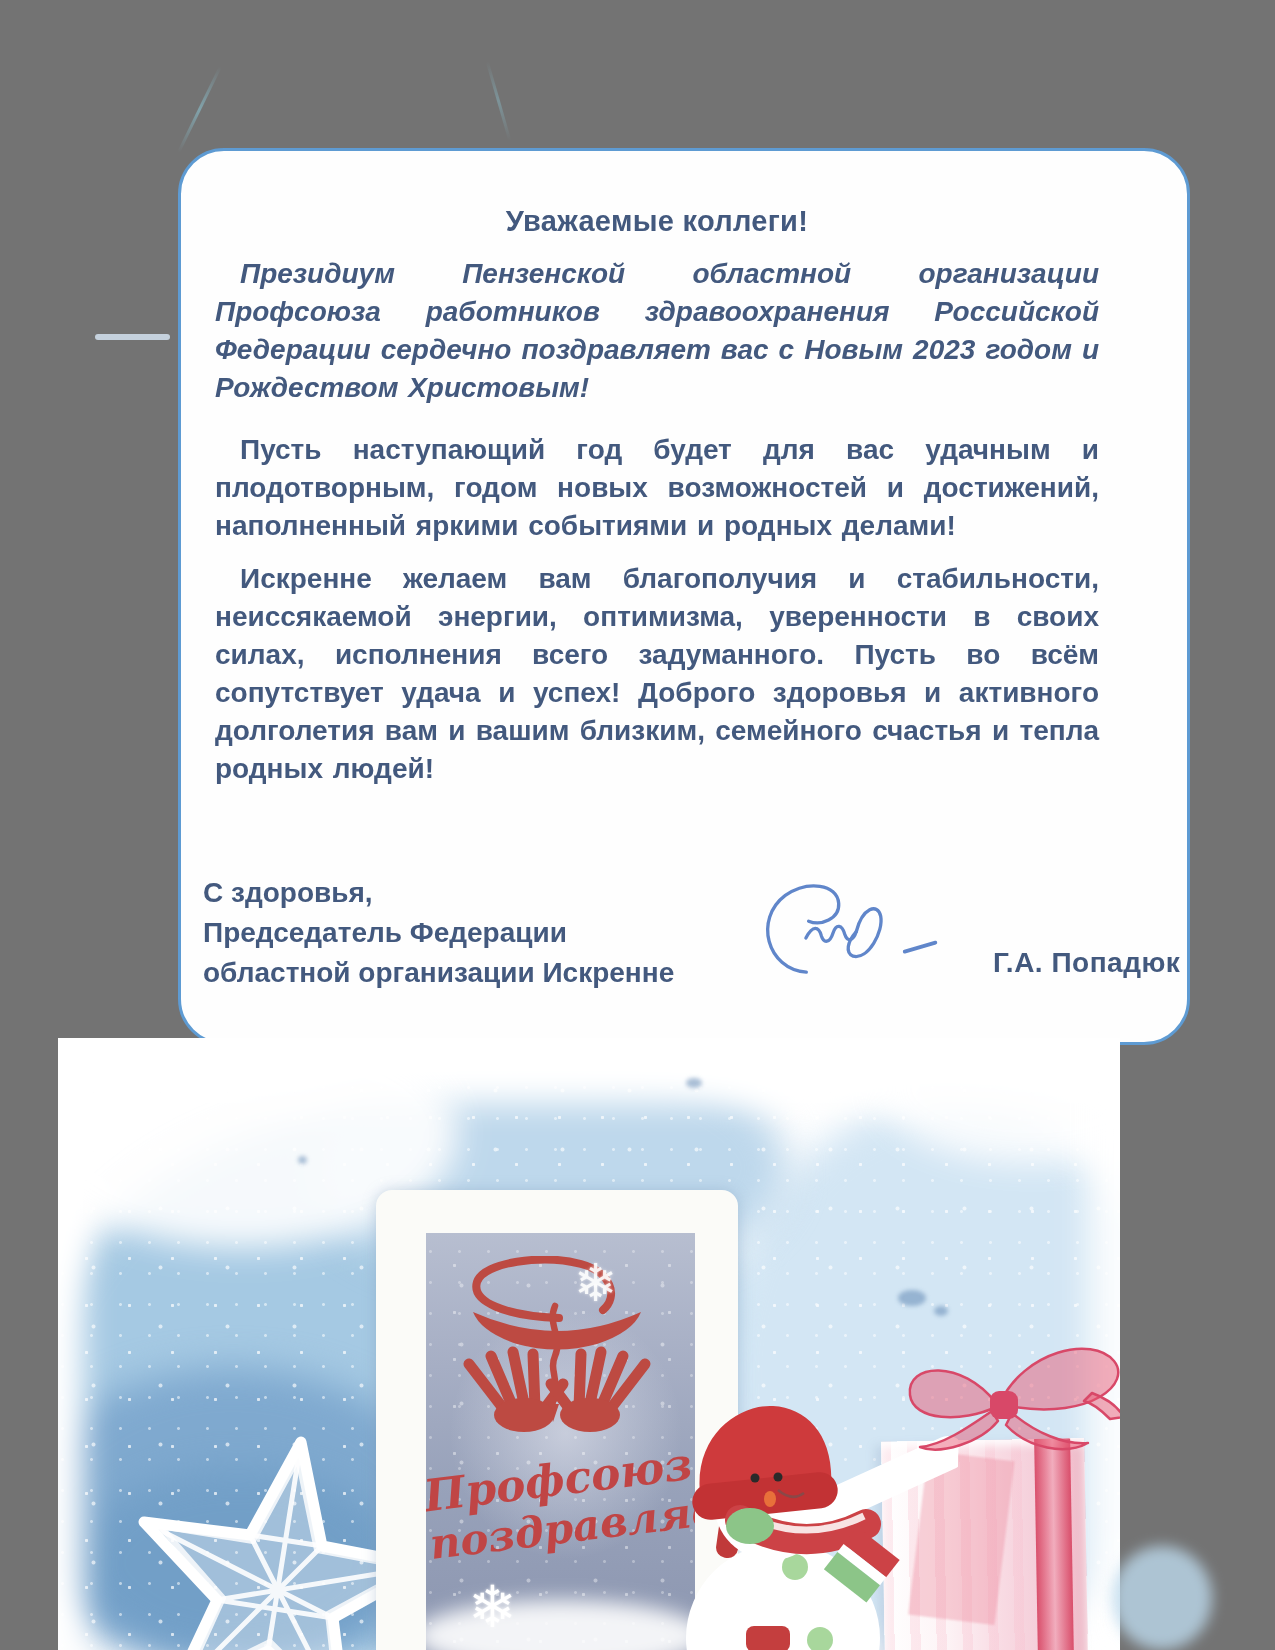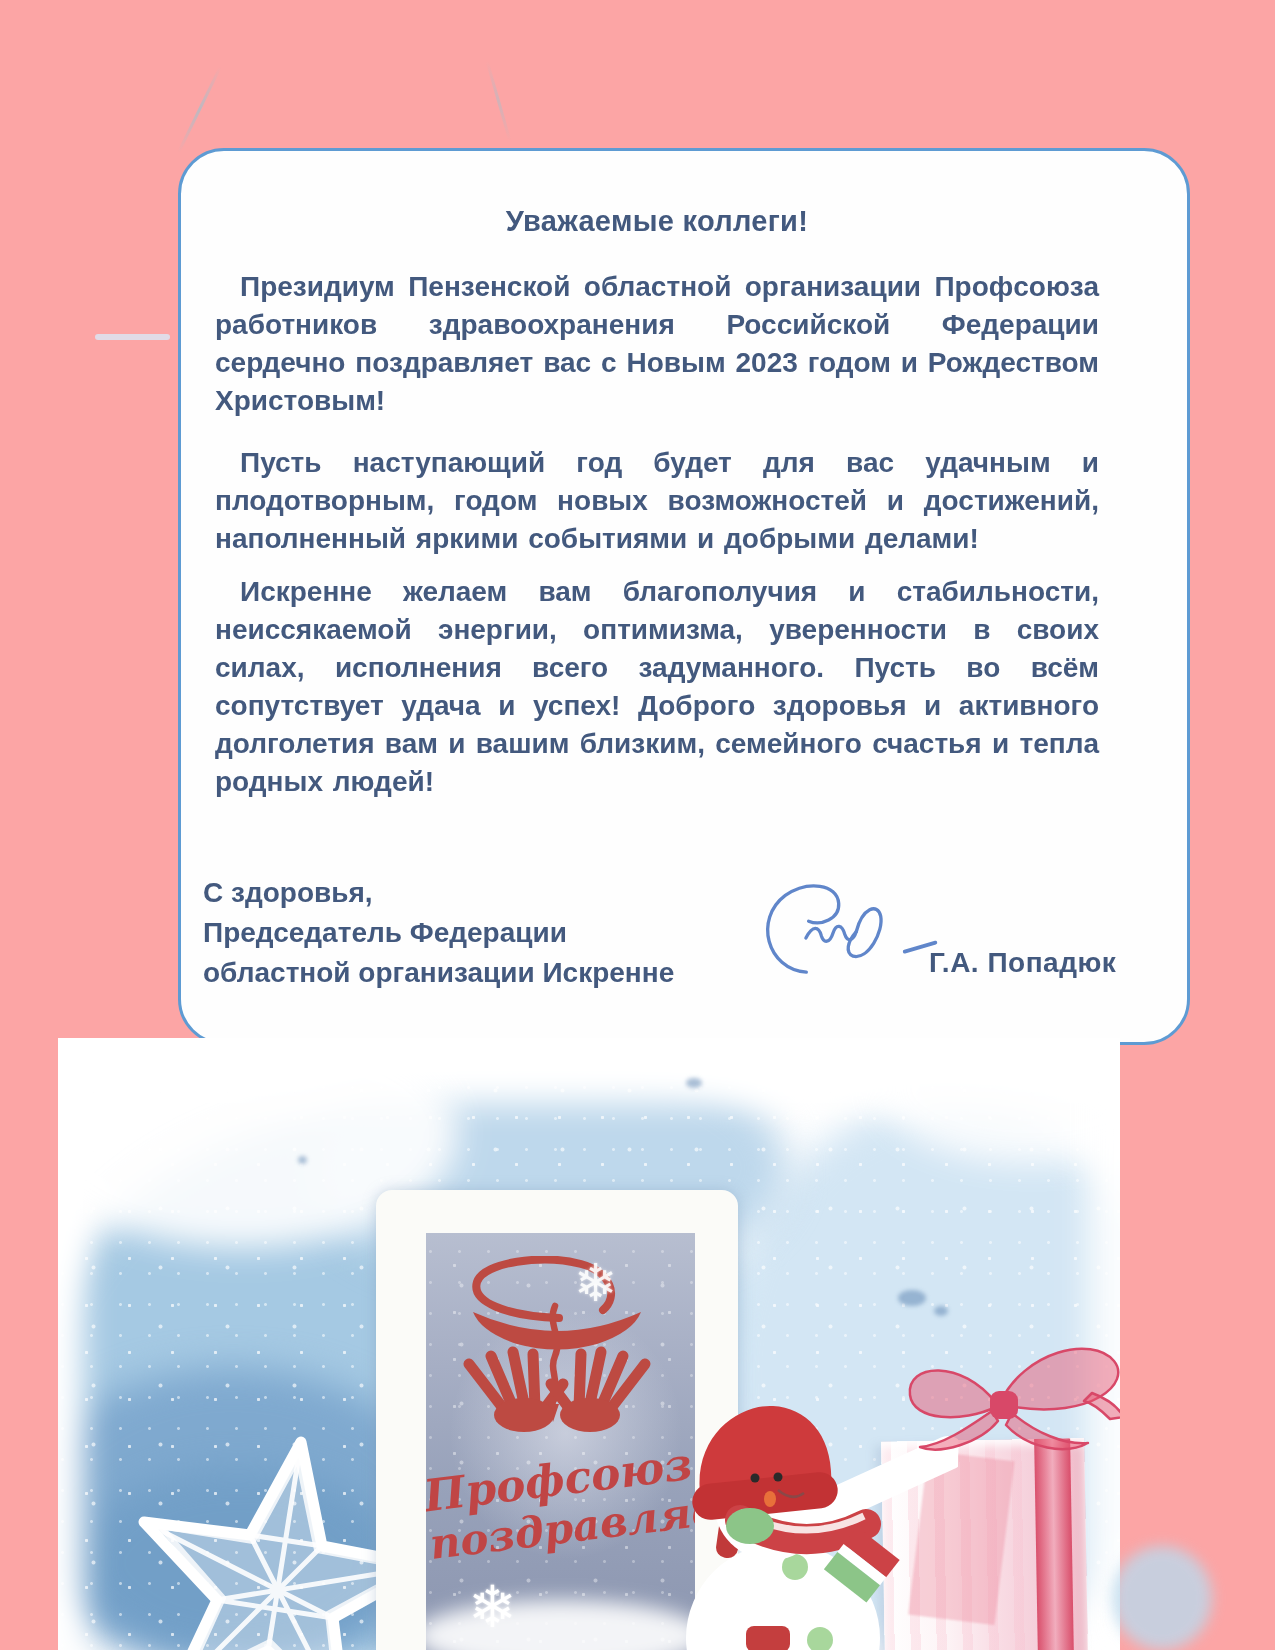--- a/index.html
+++ b/index.html
@@ -1,35 +1,35 @@
 <!DOCTYPE html>
 <html><head>
 <meta charset="utf-8">
 <style>
   html,body{margin:0;padding:0;background:#ffffff;}
-  .page{position:relative;width:1275px;height:1650px;background:#fca5a5;overflow:hidden;
+  .page{position:relative;width:1275px;height:1650px;background:#737373;overflow:hidden;
         font-family:"Liberation Sans", sans-serif;}
   
   .sparkle{position:absolute;background:linear-gradient(180deg,rgba(150,205,215,0),rgba(140,200,215,.55),rgba(150,205,215,0));}
   .sparkle.s1{left:198px;top:62px;width:3px;height:95px;transform:rotate(26deg);}
   .sparkle.s2{left:497px;top:60px;width:3px;height:82px;transform:rotate(-16deg);opacity:.7;}
   .streak{position:absolute;left:95px;top:334px;width:75px;height:6px;background:#d9e9f7;border-radius:3px;opacity:.8;}
   
   .card{position:absolute;left:178px;top:148px;width:1012px;height:897px;box-sizing:border-box;
         border:3px solid #5e9bd3;border-radius:46px;background:#fefefe;
         padding:52px 88px 0 34px;color:#43597e;}
   .card .title{text-align:center;font-size:29px;font-weight:bold;line-height:36px;letter-spacing:.3px;}
   .card p{margin:0;font-size:28px;font-weight:bold;line-height:38px;text-align:justify;
           text-indent:25px;word-spacing:2px;color:#43597e;}
-  .card p.p1{margin-top:29px;}
+  .card p.p1{margin-top:16px;font-style:italic;}
   .card p.p2{margin-top:24px;}
   .card p.p3{margin-top:15px;}
   .signoff{position:absolute;left:22px;top:722px;font-size:28px;font-weight:bold;line-height:40px;color:#43597e;}
   .sig-svg{position:absolute;left:566px;top:722px;width:205px;height:118px;transform:rotate(-4deg);}
-  .signer{position:absolute;left:748px;top:796px;font-size:28px;font-weight:bold;color:#43597e;letter-spacing:.5px;}
+  .signer{position:absolute;left:812px;top:796px;font-size:28px;font-weight:bold;color:#43597e;letter-spacing:.5px;}
   
   .photo{position:absolute;left:58px;top:1038px;width:1062px;height:612px;overflow:hidden;background:#fff;}
   .blob{position:absolute;border-radius:50%;filter:blur(18px);}
   .bgA{left:-20px;top:70px;width:740px;height:560px;background:#a5c9e3;}
   .bgB{left:-40px;top:330px;width:430px;height:300px;background:#7fa9cf;}
   .bgE{left:20px;top:430px;width:320px;height:190px;background:#6f9dc6;opacity:.8;}
   .bgC{left:660px;top:60px;width:460px;height:560px;background:#d3e6f4;}
   .bgD{left:250px;top:10px;width:480px;height:240px;background:#bed8ec;}
   .wfade{position:absolute;background:#ffffff;filter:blur(16px);}
   .wtop{left:-40px;top:-45px;width:1140px;height:110px;}
@@ -82,21 +82,21 @@
 
 <div class="page">
 
   <div class="sparkle s1"></div>
   <div class="sparkle s2"></div>
   <div class="streak"></div>
 
   <div class="card">
     <div class="title">Уважаемые коллеги!</div>
     <p class="p1">Президиум Пензенской областной организации Профсоюза работников здравоохранения Российской Федерации сердечно поздравляет вас с Новым 2023 годом и Рождеством Христовым!</p>
-    <p class="p2">Пусть наступающий год будет для вас удачным и плодотворным, годом новых возможностей и достижений, наполненный яркими событиями и добрыми делами!</p>
+    <p class="p2">Пусть наступающий год будет для вас удачным и плодотворным, годом новых возможностей и достижений, наполненный яркими событиями и родных делами!</p>
     <p class="p3">Искренне желаем вам благополучия и стабильности, неиссякаемой энергии, оптимизма, уверенности в своих силах, исполнения всего задуманного. Пусть во всём сопутствует удача и успех! Доброго здоровья и активного долголетия вам и вашим близким, семейного счастья и тепла родных людей!</p>
 
     <div class="signoff">
       <div>С здоровья,</div>
       <div>Председатель Федерации</div>
       <div>областной организации Искренне</div>
     </div>
 
     <svg class="sig-svg" viewBox="0 0 210 120">
       <g fill="none" stroke="#4f79c5" stroke-width="3.4" stroke-linecap="round" opacity="0.9">

